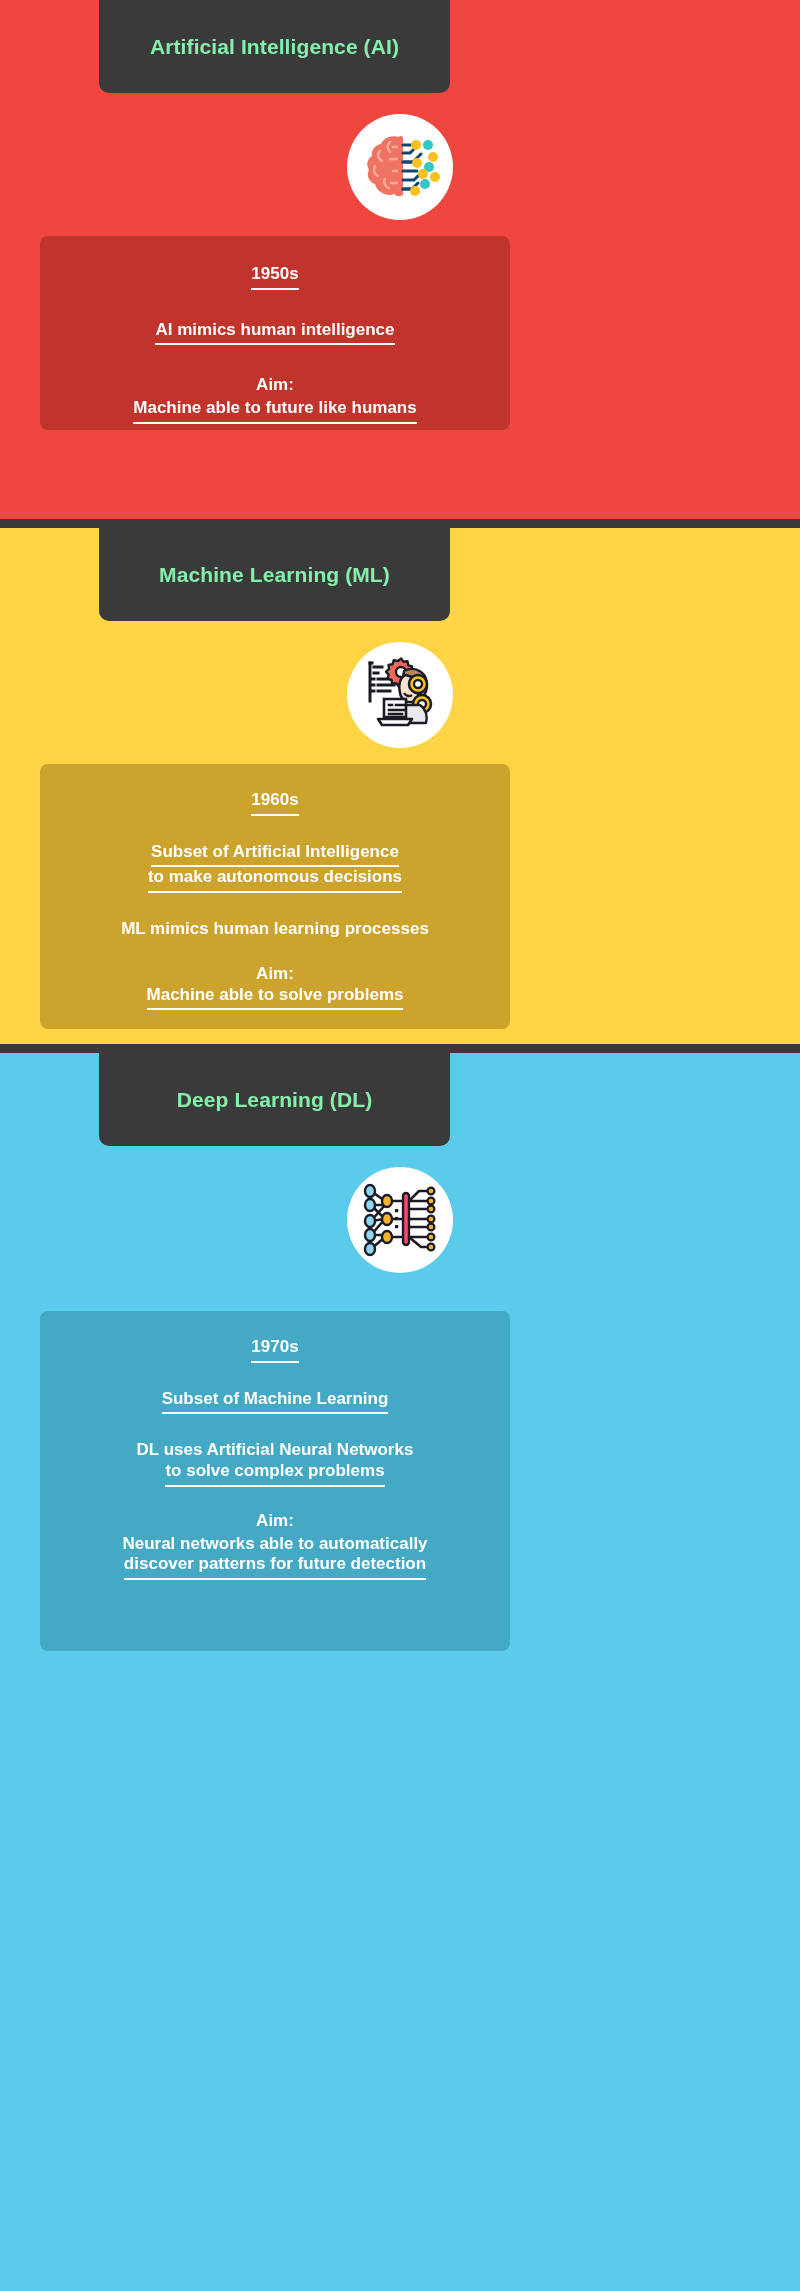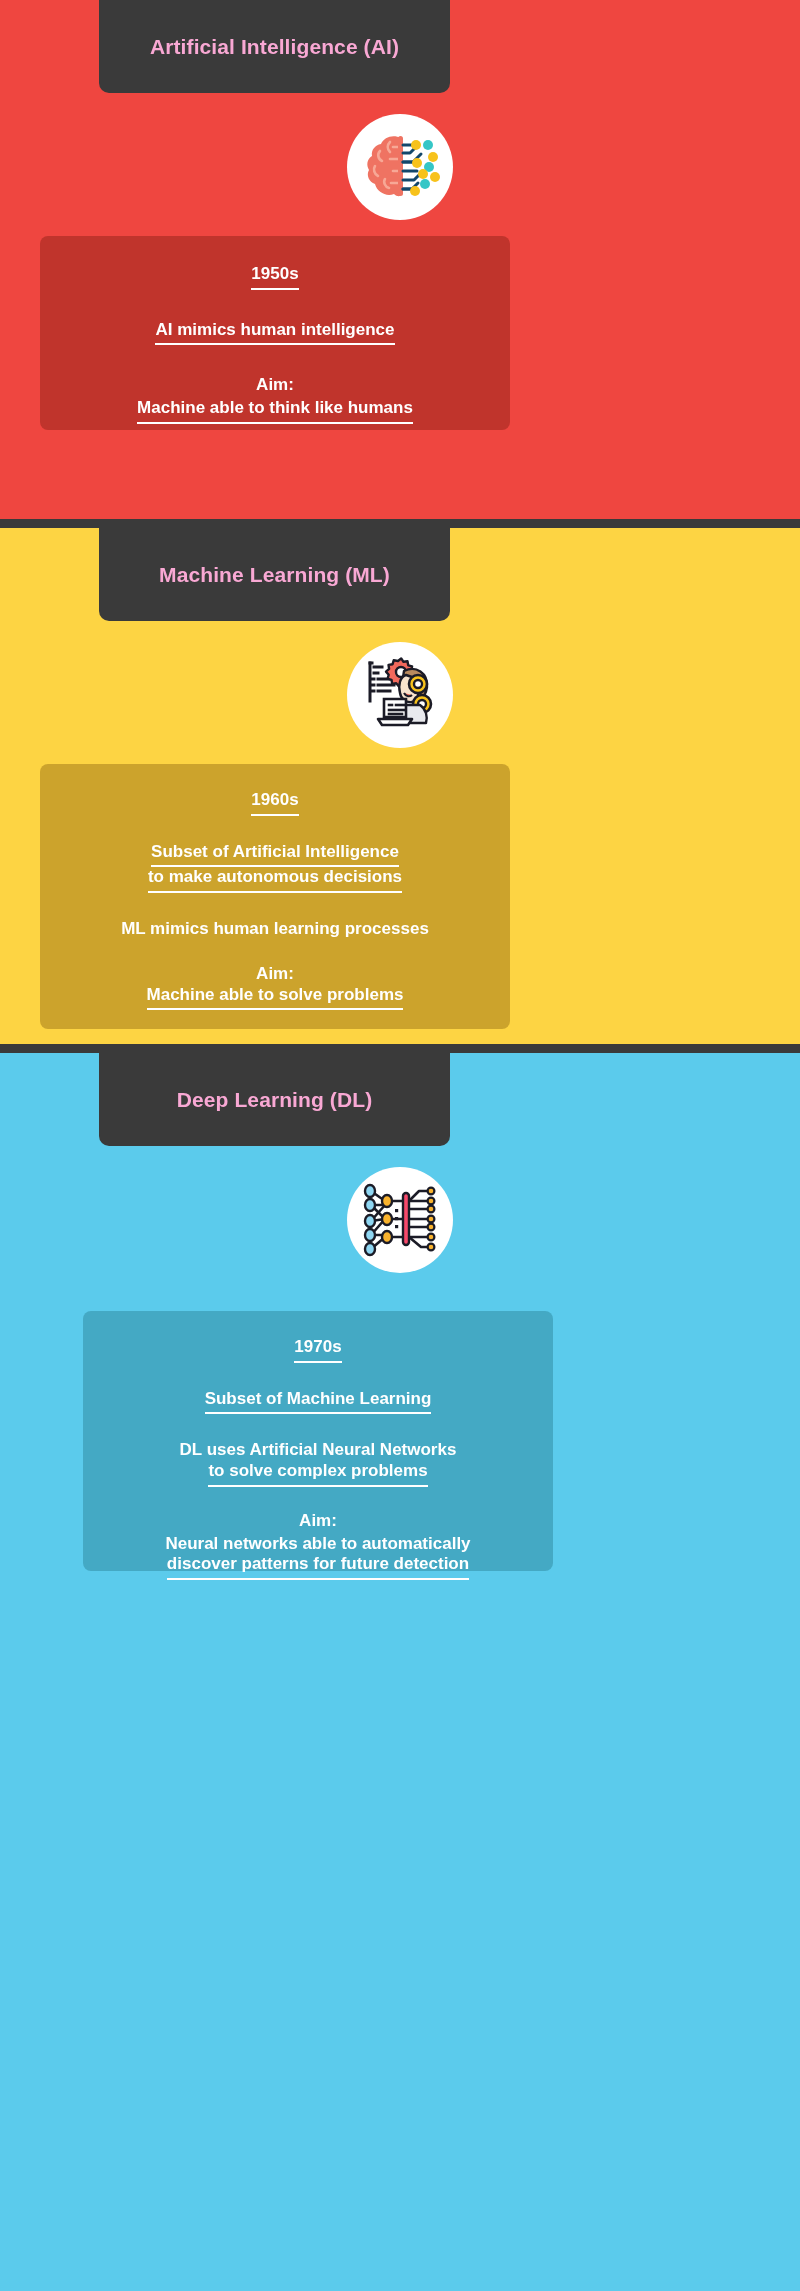--- a/index.html
+++ b/index.html
@@ -18,21 +18,21 @@
     left: 99px;
     width: 351px;
     background: #3a3a3a;
     border-bottom-left-radius: 10px;
     border-bottom-right-radius: 10px;
     display: flex;
     align-items: center;
     justify-content: center;
   }
   .header-title {
-    color: #f9a8d4;
+    color: #86efac;
     font-weight: bold;
     font-size: 21px;
     letter-spacing: 0.1px;
     text-align: center;
     white-space: nowrap;
   }
 
   
   .icon-badge {
     position: absolute;
@@ -149,21 +149,21 @@
       <div class="row" style="margin-top:12px;">
         <span class="line decade u-line">1950s</span>
       </div>
       <div class="row" style="margin-top:30px;">
         <span class="line body-line u-line">AI mimics human intelligence</span>
       </div>
       <div class="row" style="margin-top:30px;">
         <span class="line aim-label">Aim:</span>
       </div>
       <div class="row" style="margin-top:2px;">
-        <span class="line aim-value u-line">Machine able to think like humans</span>
+        <span class="line aim-value u-line">Machine able to future like humans</span>
       </div>
     </div>
   </div>
 
   <div class="gap-bar" style="height:9px;"></div>
 
   <div class="section sec-ml" style="height:516px;">
 
     <div class="header-bar" style="top:0px;height:93px;">
       <span class="header-title">Machine Learning (ML)</span>
@@ -297,21 +297,21 @@
           <circle cx="72" cy="22" r="3.4" fill="#f9b32e" stroke="#1b1b26" stroke-width="2.2"></circle>
           <circle cx="72" cy="30" r="3.4" fill="#f9b32e" stroke="#1b1b26" stroke-width="2.2"></circle>
           <circle cx="72" cy="40" r="3.4" fill="#f9b32e" stroke="#1b1b26" stroke-width="2.2"></circle>
           <circle cx="72" cy="48" r="3.4" fill="#f9b32e" stroke="#1b1b26" stroke-width="2.2"></circle>
           <circle cx="72" cy="58" r="3.4" fill="#f9b32e" stroke="#1b1b26" stroke-width="2.2"></circle>
           <circle cx="72" cy="68" r="3.4" fill="#f9b32e" stroke="#1b1b26" stroke-width="2.2"></circle>
         </svg>
       </span>
     </div>
 
-    <div class="content-panel" style="top:258px;height:260px;margin-left:43px;">
+    <div class="content-panel" style="top:258px;height:340px;">
       <div class="row" style="margin-top:10px;">
         <span class="line decade u-line">1970s</span>
       </div>
       <div class="row" style="margin-top:26px;">
         <span class="line body-line u-line">Subset of Machine Learning</span>
       </div>
       <div class="row" style="margin-top:26px;">
         <span class="line body-line">DL uses Artificial Neural Networks</span>
       </div>
       <div class="row" style="margin-top:0px;">

